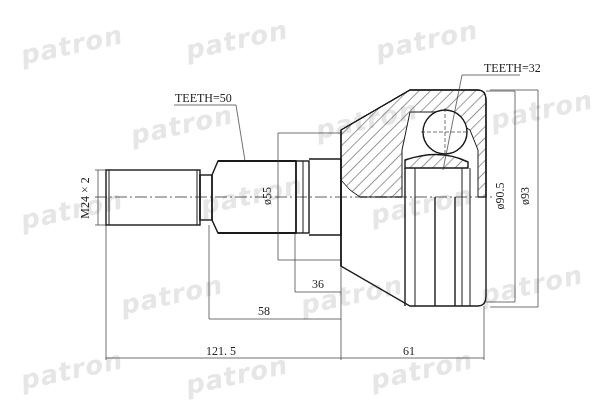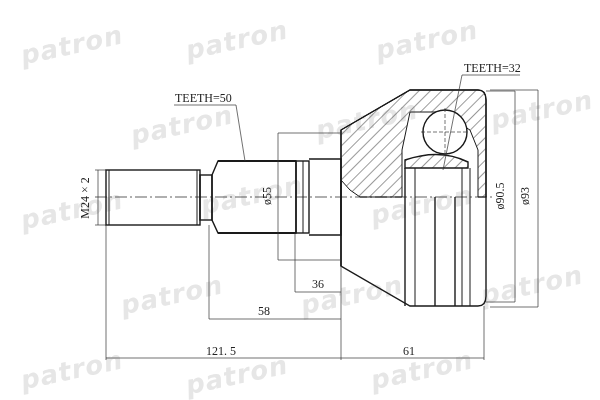--- a/index.html
+++ b/index.html
@@ -106,21 +106,21 @@
       <line x1="341" y1="358" x2="484" y2="358"></line>
 
       <line x1="174" y1="105" x2="236" y2="105"></line>
       <line x1="236" y1="105" x2="245" y2="161"></line>
       <line x1="462" y1="75" x2="520" y2="75"></line>
       <line x1="462" y1="75" x2="443" y2="170"></line>
     </g>
   </svg>
 
   <span class="lbl" style="left:175px;top:92px">TEETH=50</span>
-  <span class="lbl" style="left:464px;top:62px">TEETH=32</span>
+  <span class="lbl" style="left:484px;top:62px">TEETH=32</span>
   <span class="lbl vert" style="left:64px;top:192px">M24 × 2</span>
   <span class="lbl vert" style="left:258px;top:190px">ø55</span>
   <span class="lbl vert" style="left:486px;top:190px">ø90.5</span>
   <span class="lbl vert" style="left:516px;top:190px">ø93</span>
   <span class="lbl" style="left:312px;top:278px">36</span>
   <span class="lbl" style="left:258px;top:305px">58</span>
   <span class="lbl" style="left:206px;top:345px">121. 5</span>
   <span class="lbl" style="left:403px;top:345px">61</span>
 </div>
 

